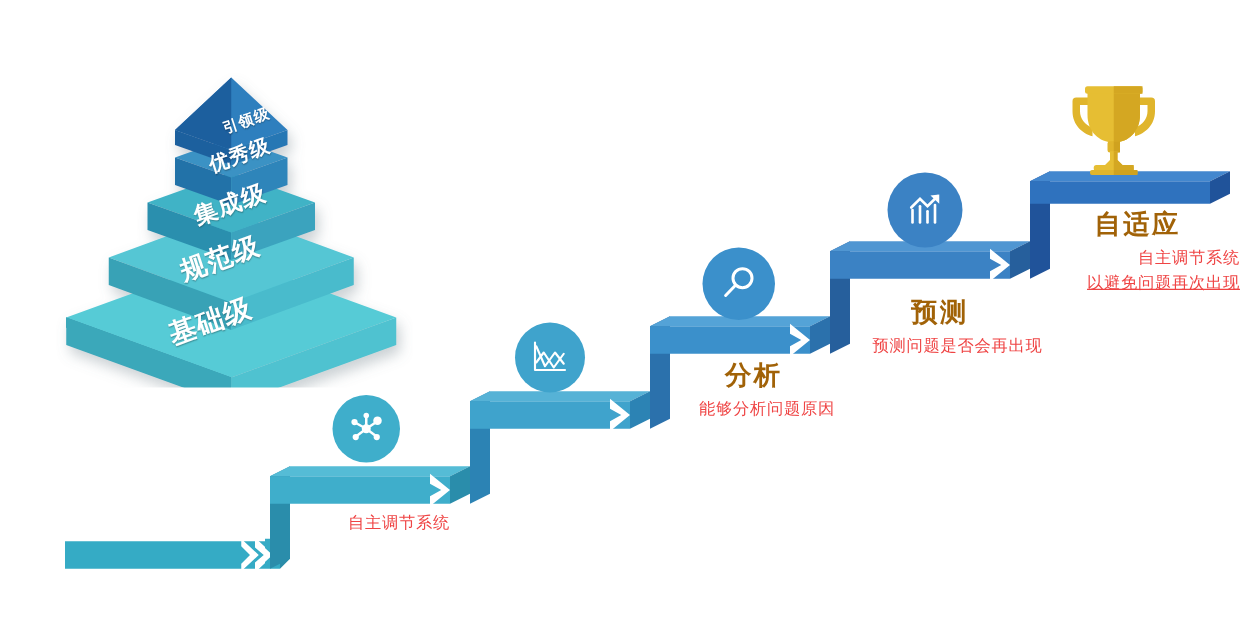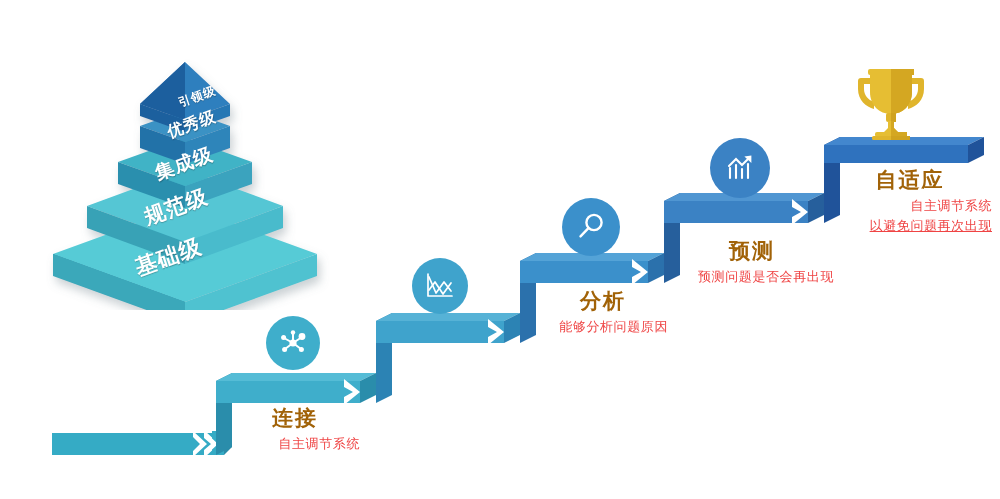--- a/index.html
+++ b/index.html
@@ -233,21 +233,20 @@
       <path d="M43 63 h3 v7 l6 6 h-9 z" fill="#D4A722"></path>
 
       <rect x="27" y="74" width="32" height="5" rx="2" fill="#E6BE33"></rect>
       <rect x="43" y="74" width="16" height="5" fill="#D4A722"></rect>
       <rect x="24" y="78" width="38" height="4" rx="1.6" fill="#E0B52C"></rect>
       <rect x="43" y="78" width="19" height="4" fill="#CFA21F"></rect>
     </svg>
   </div>
 
   <div class="step-text" style="left:230px; top:405px; width:130px;">
-    <div class="step-title">连接</div>
     <div class="step-sub">自主调节系统</div>
   </div>
 
   <div class="step-text" style="left:373px; top:345px; width:130px;">
   </div>
 
   <div class="step-text" style="left:538px; top:288px; width:130px;">
     <div class="step-title">分析</div>
     <div class="step-sub">能够分析问题原因</div>
   </div>

